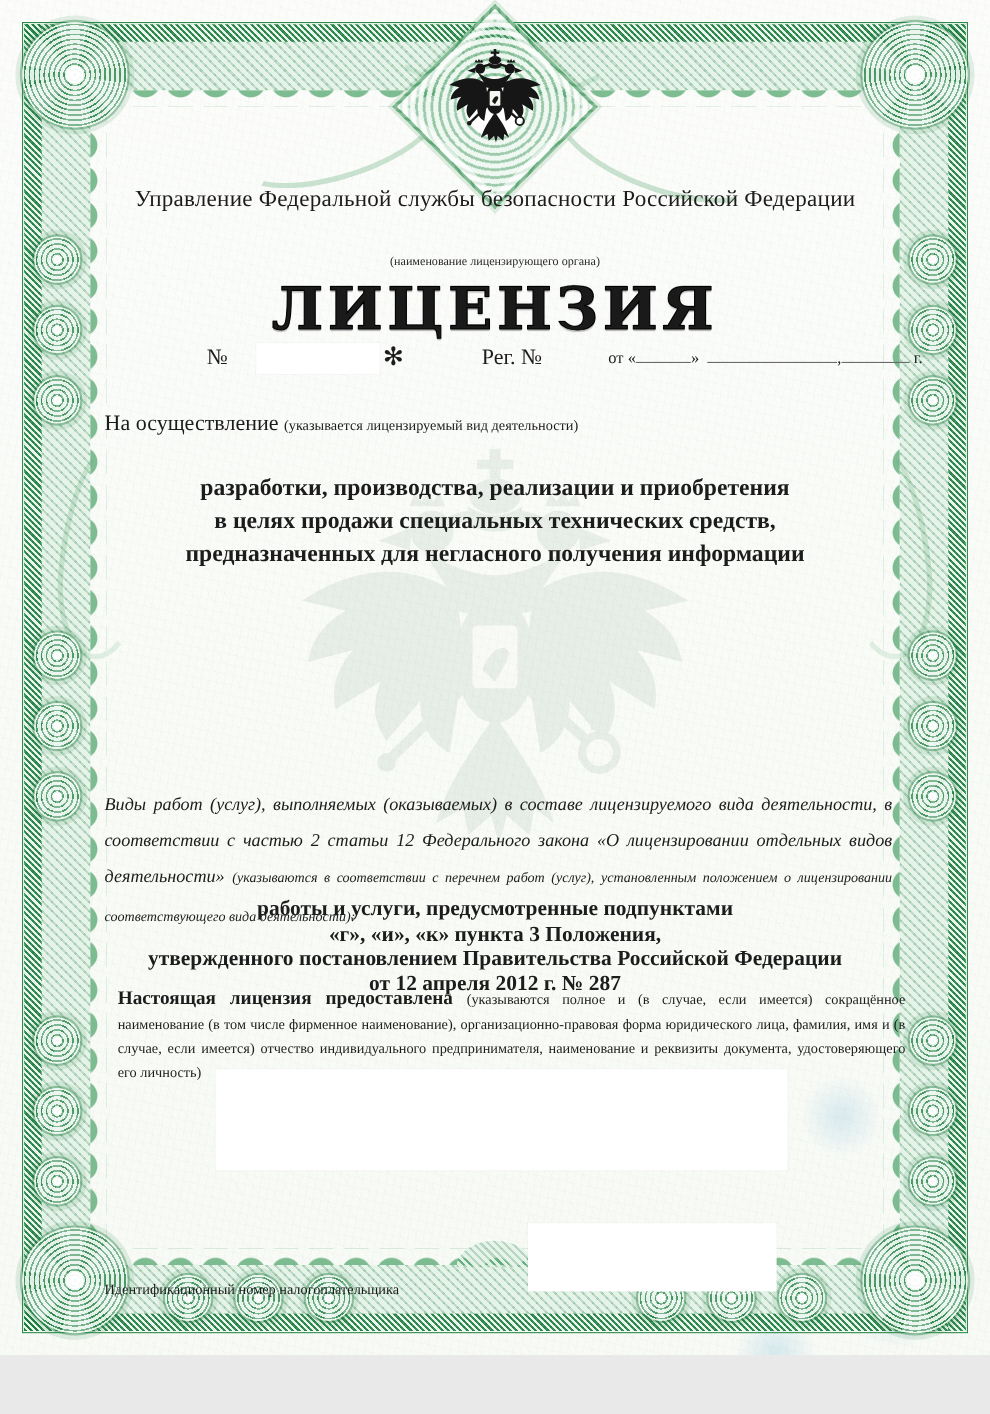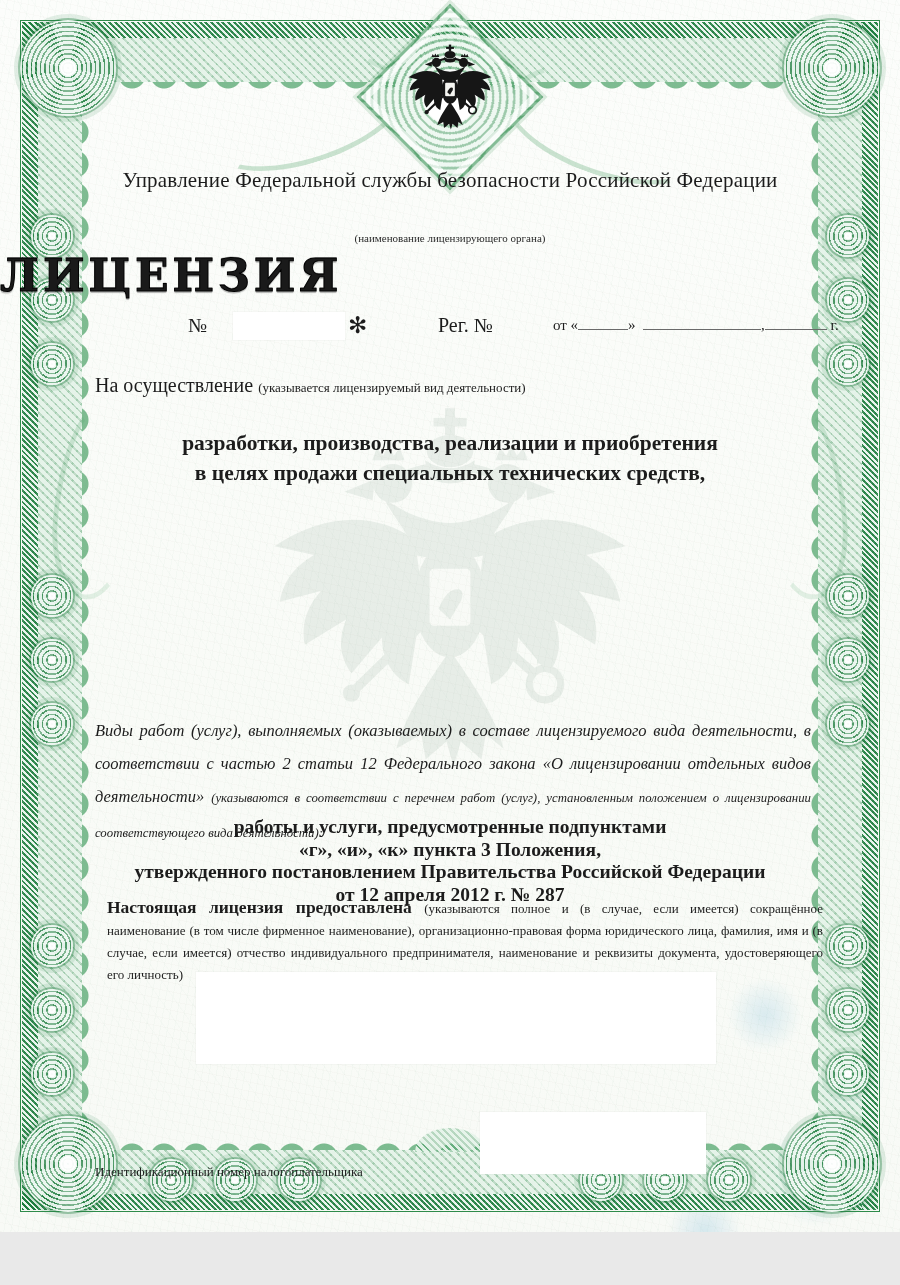--- a/index.html
+++ b/index.html
@@ -94,22 +94,22 @@
   .st1{left:720px;top:980px;width:90px;height:70px;background:radial-gradient(circle, rgba(90,170,210,.20), rgba(90,170,210,0) 65%);}
   .st2{left:760px;top:1120px;width:110px;height:110px;background:radial-gradient(circle, rgba(80,165,205,.28), rgba(80,165,205,0) 65%);}
   .st3{left:660px;top:1195px;width:90px;height:70px;background:radial-gradient(circle, rgba(90,170,210,.22), rgba(90,170,210,0) 65%);}
   .st4{left:820px;top:1040px;width:60px;height:90px;background:radial-gradient(circle, rgba(90,170,210,.20), rgba(90,170,210,0) 65%);}
   
   .content{position:absolute;inset:0;z-index:5;}
   .issuer{position:absolute;left:90px;width:720px;text-align:center;font-size:21px;letter-spacing:.2px;}
   .issuer.l1{top:168px;}
   .issuer.l2{top:199px;}
   .issuer-note{position:absolute;left:90px;width:720px;top:232px;text-align:center;font-size:11px;color:#2a2a2a;}
-  .doc-title{position:absolute;left:0;width:900px;top:250px;text-align:left;
-    font-family:"DejaVu Serif","Liberation Serif",serif;font-size:44px;font-weight:900;
+  .doc-title{position:absolute;left:0;width:900px;top:250px;text-align:center;
+    font-family:"DejaVu Serif","Liberation Serif",serif;font-size:53px;font-weight:900;
     letter-spacing:4px;color:#1a1a1a;-webkit-text-stroke:1px #000;
     text-shadow:0 2px 1px rgba(120,120,120,.55), 0 -1px 0 rgba(90,90,90,.45);}
   .numrow{position:absolute;left:0;top:314px;width:900px;height:30px;font-size:20px;}
   .numrow .no{position:absolute;left:188px;top:0;}
   .blankbox{position:absolute;background:#ffffff;box-shadow:0 0 0 1px rgba(0,0,0,.02);}
   .nb1{left:233px;top:-2px;width:112px;height:28px;}
   .star{position:absolute;left:348px;top:-2px;font-family:"DejaVu Sans",sans-serif;font-size:23px;font-weight:bold;}
   .reg{position:absolute;left:438px;top:0;}
   .fromgrp{position:absolute;left:553px;top:0;font-size:15px;white-space:nowrap;}
   .ul{display:inline-block;border-bottom:1px solid #6a6a6a;height:15px;vertical-align:baseline;}
@@ -247,20 +247,21 @@
       <span class="fromgrp"><span>от «</span><span class="ul" style="width:50px;"></span><span>»</span>&nbsp;&nbsp;<span class="ul" style="width:118px;"></span><span>,</span><span class="ul" style="width:62px;"></span>&nbsp;<span>г.</span></span>
     </div>
 
     <div class="intro">
       <span>На осуществление </span><span class="small">(указывается лицензируемый вид деятельности)</span>
     </div>
 
     <div class="activity">
       <div>разработки, производства, реализации и приобретения</div>
       <div>в целях продажи специальных технических средств,</div>
+      <div>предназначенных для негласного получения информации</div>
     </div>
 
     <div class="works-clause">
       <span>Виды работ (услуг), выполняемых (оказываемых) в составе лицензируемого вида деятельности, в соответствии с частью 2 статьи 12 Федерального закона «О лицензировании отдельных видов деятельности» </span><span class="small-note">(указываются в соответствии с перечнем работ (услуг), установленным положением о лицензировании соответствующего вида деятельности):</span>
     </div>
 
     <div class="works-lines">
       <div>работы и услуги, предусмотренные подпунктами</div>
       <div>«г», «и», «к» пункта 3 Положения,</div>
       <div>утвержденного постановлением Правительства Российской Федерации</div>

